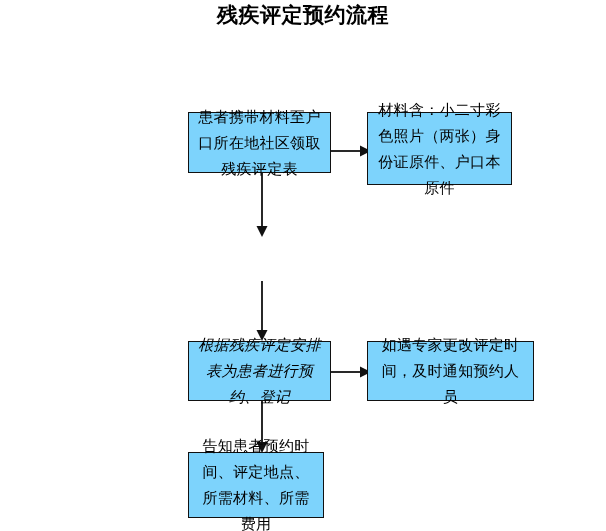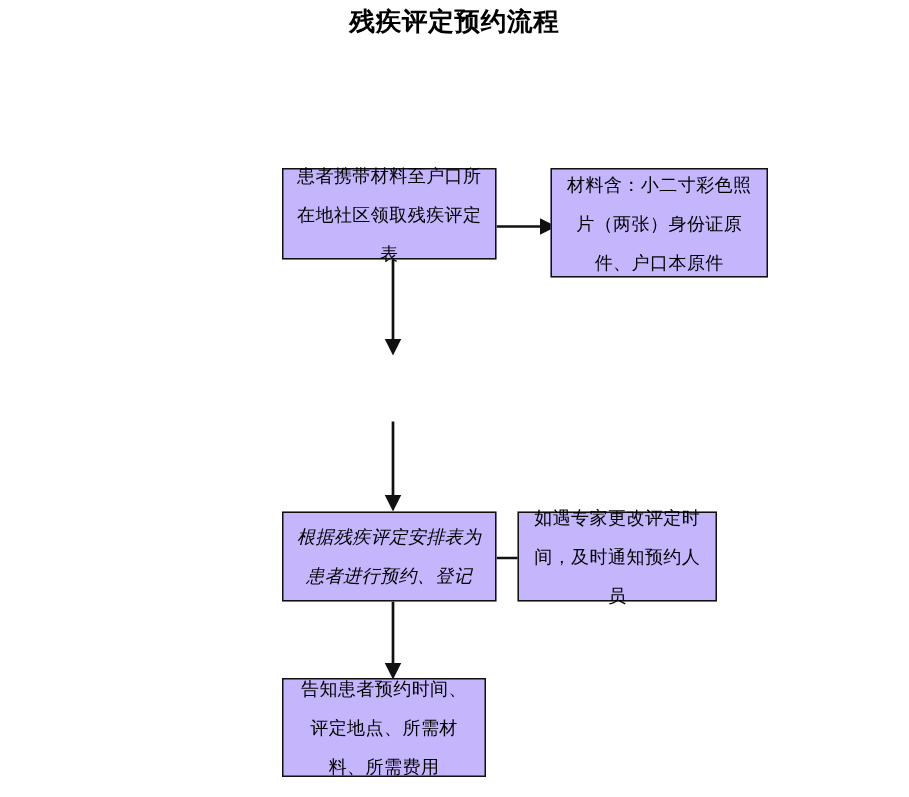--- a/index.html
+++ b/index.html
@@ -21,49 +21,49 @@
     top: 0;
     width: 606px;
     height: 531px;
   }
   .title {
     position: absolute;
     left: 0;
     top: 5px;
     width: 606px;
     text-align: center;
-    font-size: 17px;
+    font-size: 21px;
     font-weight: bold;
     letter-spacing: 0.5px;
     line-height: 20px;
   }
   .node {
     position: absolute;
     box-sizing: border-box;
     border: 1.6px solid #111111;
-    background: #c4b5fd;
+    background: #7dd3fc;
     display: flex;
     align-items: center;
     justify-content: center;
     text-align: center;
-    font-size: 12px;
+    font-size: 15px;
     line-height: 26px;
     letter-spacing: 0.3px;
     padding: 0 8px;
   }
   .node .txt {
     display: block;
     width: 100%;
   }
   
   #node-collect-form    { left: 188px; top: 112px; width: 143px; height: 61px; }
   #node-materials-note  { left: 367px; top: 112px; width: 145px; height: 73px; }
   #node-appointment     { left: 188px; top: 237px; width: 143px; height: 44px; }
   #node-schedule-reg    { left: 188px; top: 341px; width: 143px; height: 60px; font-style: italic; }
-  #node-expert-change   { left: 345px; top: 341px; width: 133px; height: 60px; }
+  #node-expert-change   { left: 367px; top: 341px; width: 167px; height: 60px; }
   #node-inform-patient  { left: 188px; top: 452px; width: 136px; height: 66px; }
 
   .conn {
     position: absolute;
     overflow: visible;
   }
   .conn line {
     stroke: #111111;
     stroke-width: 1.8;
   }

